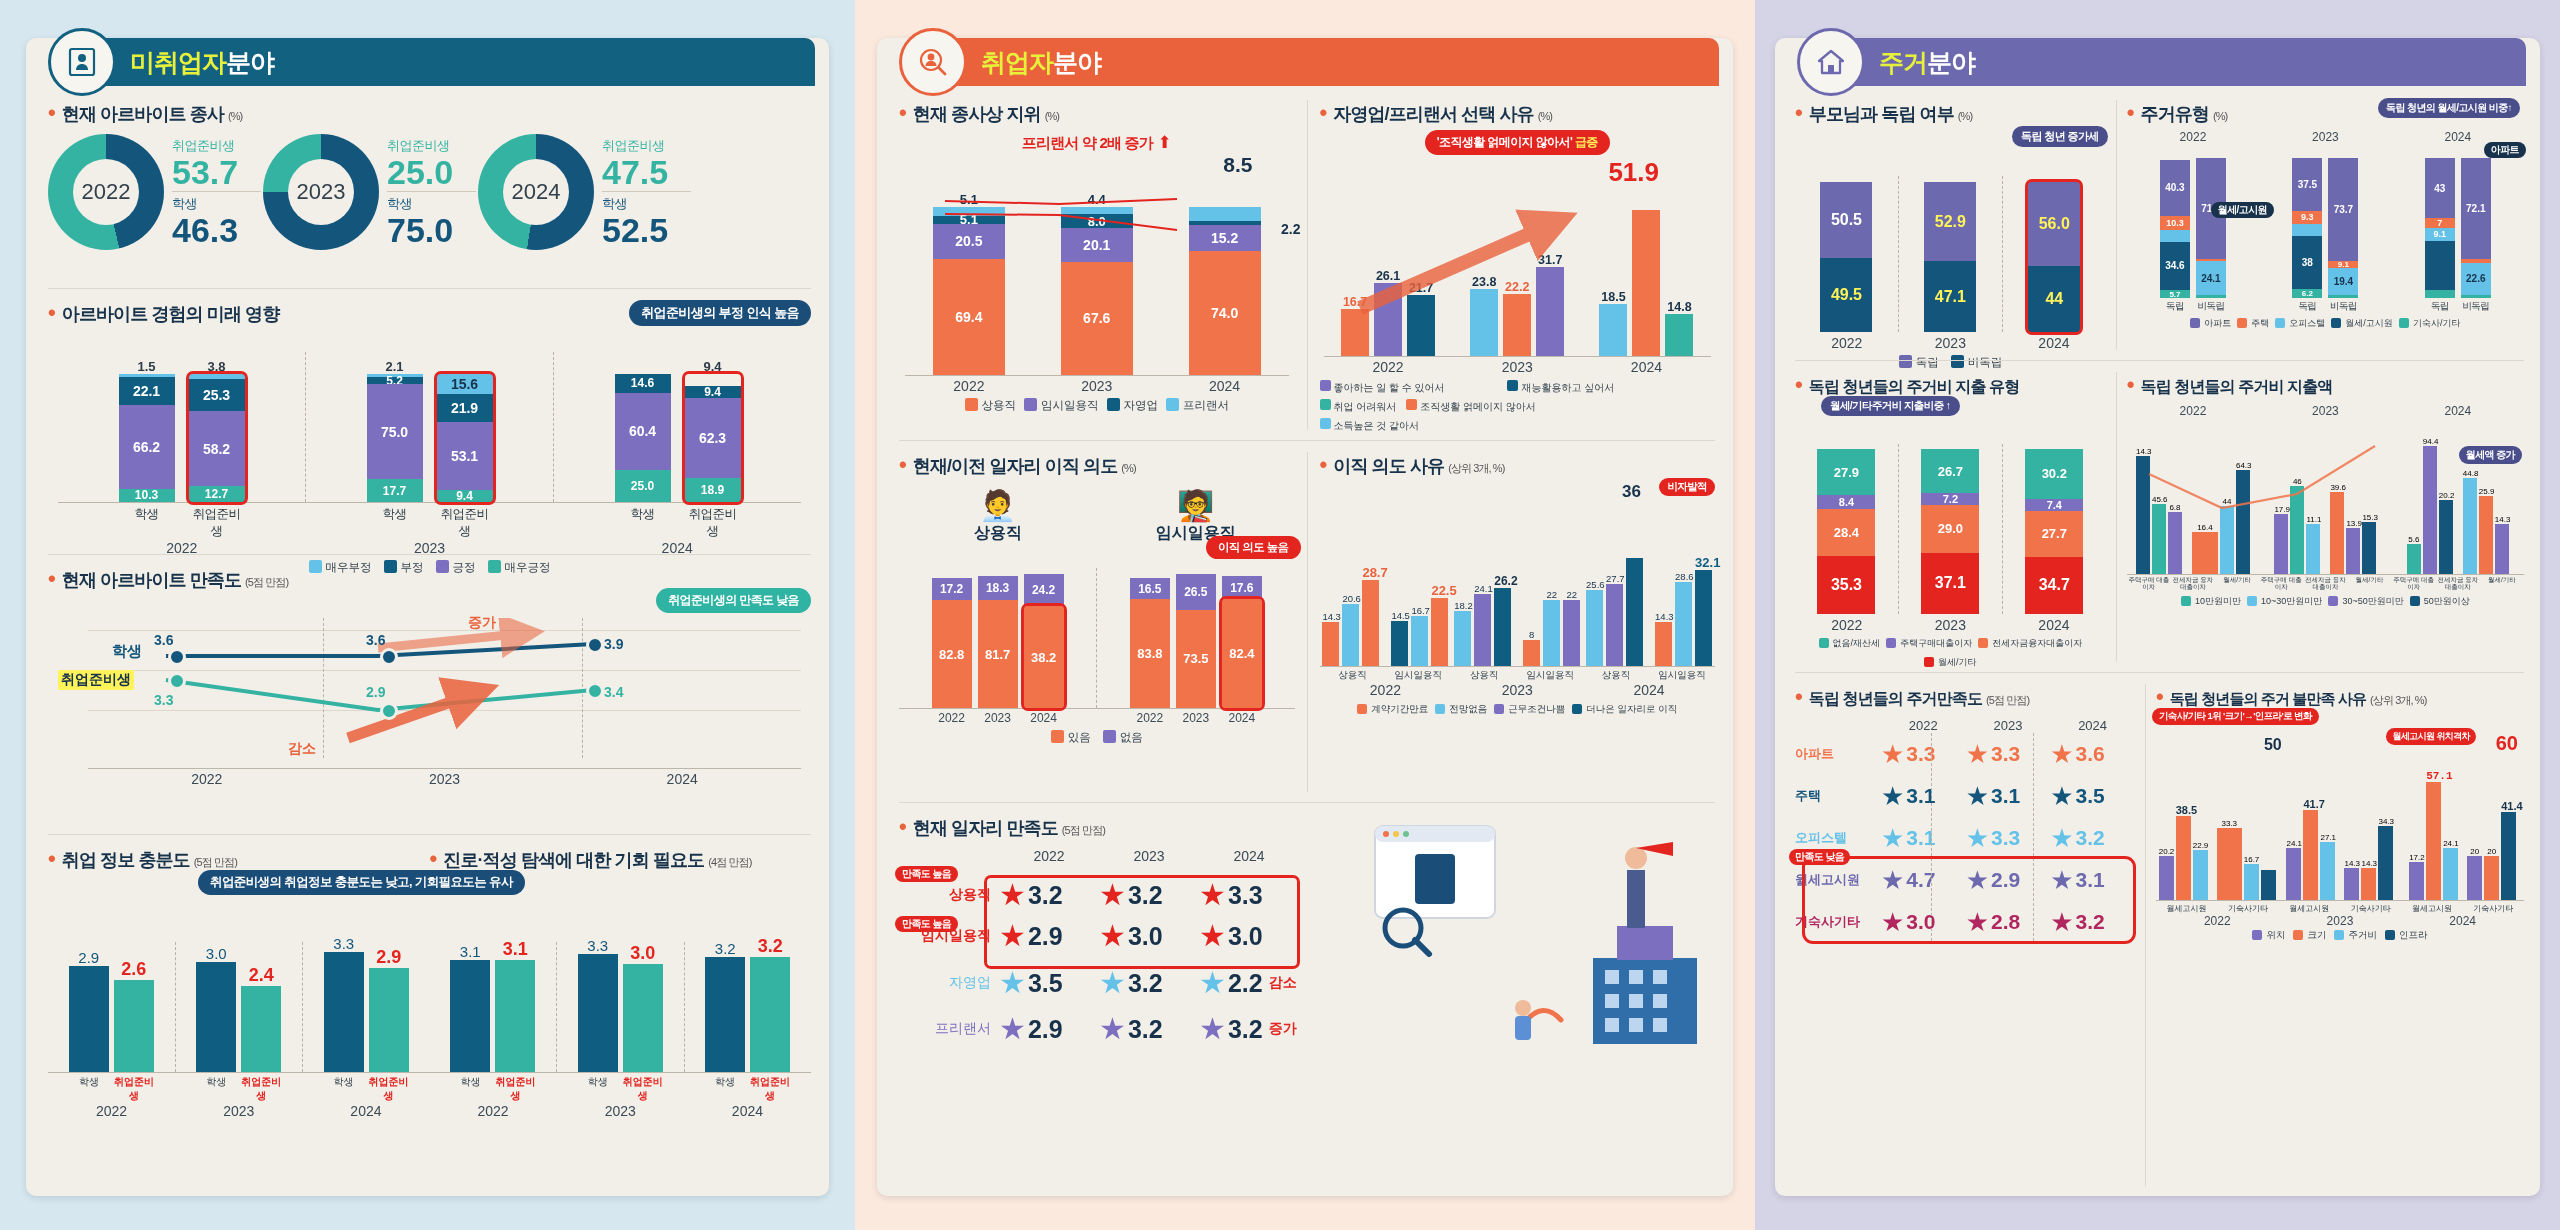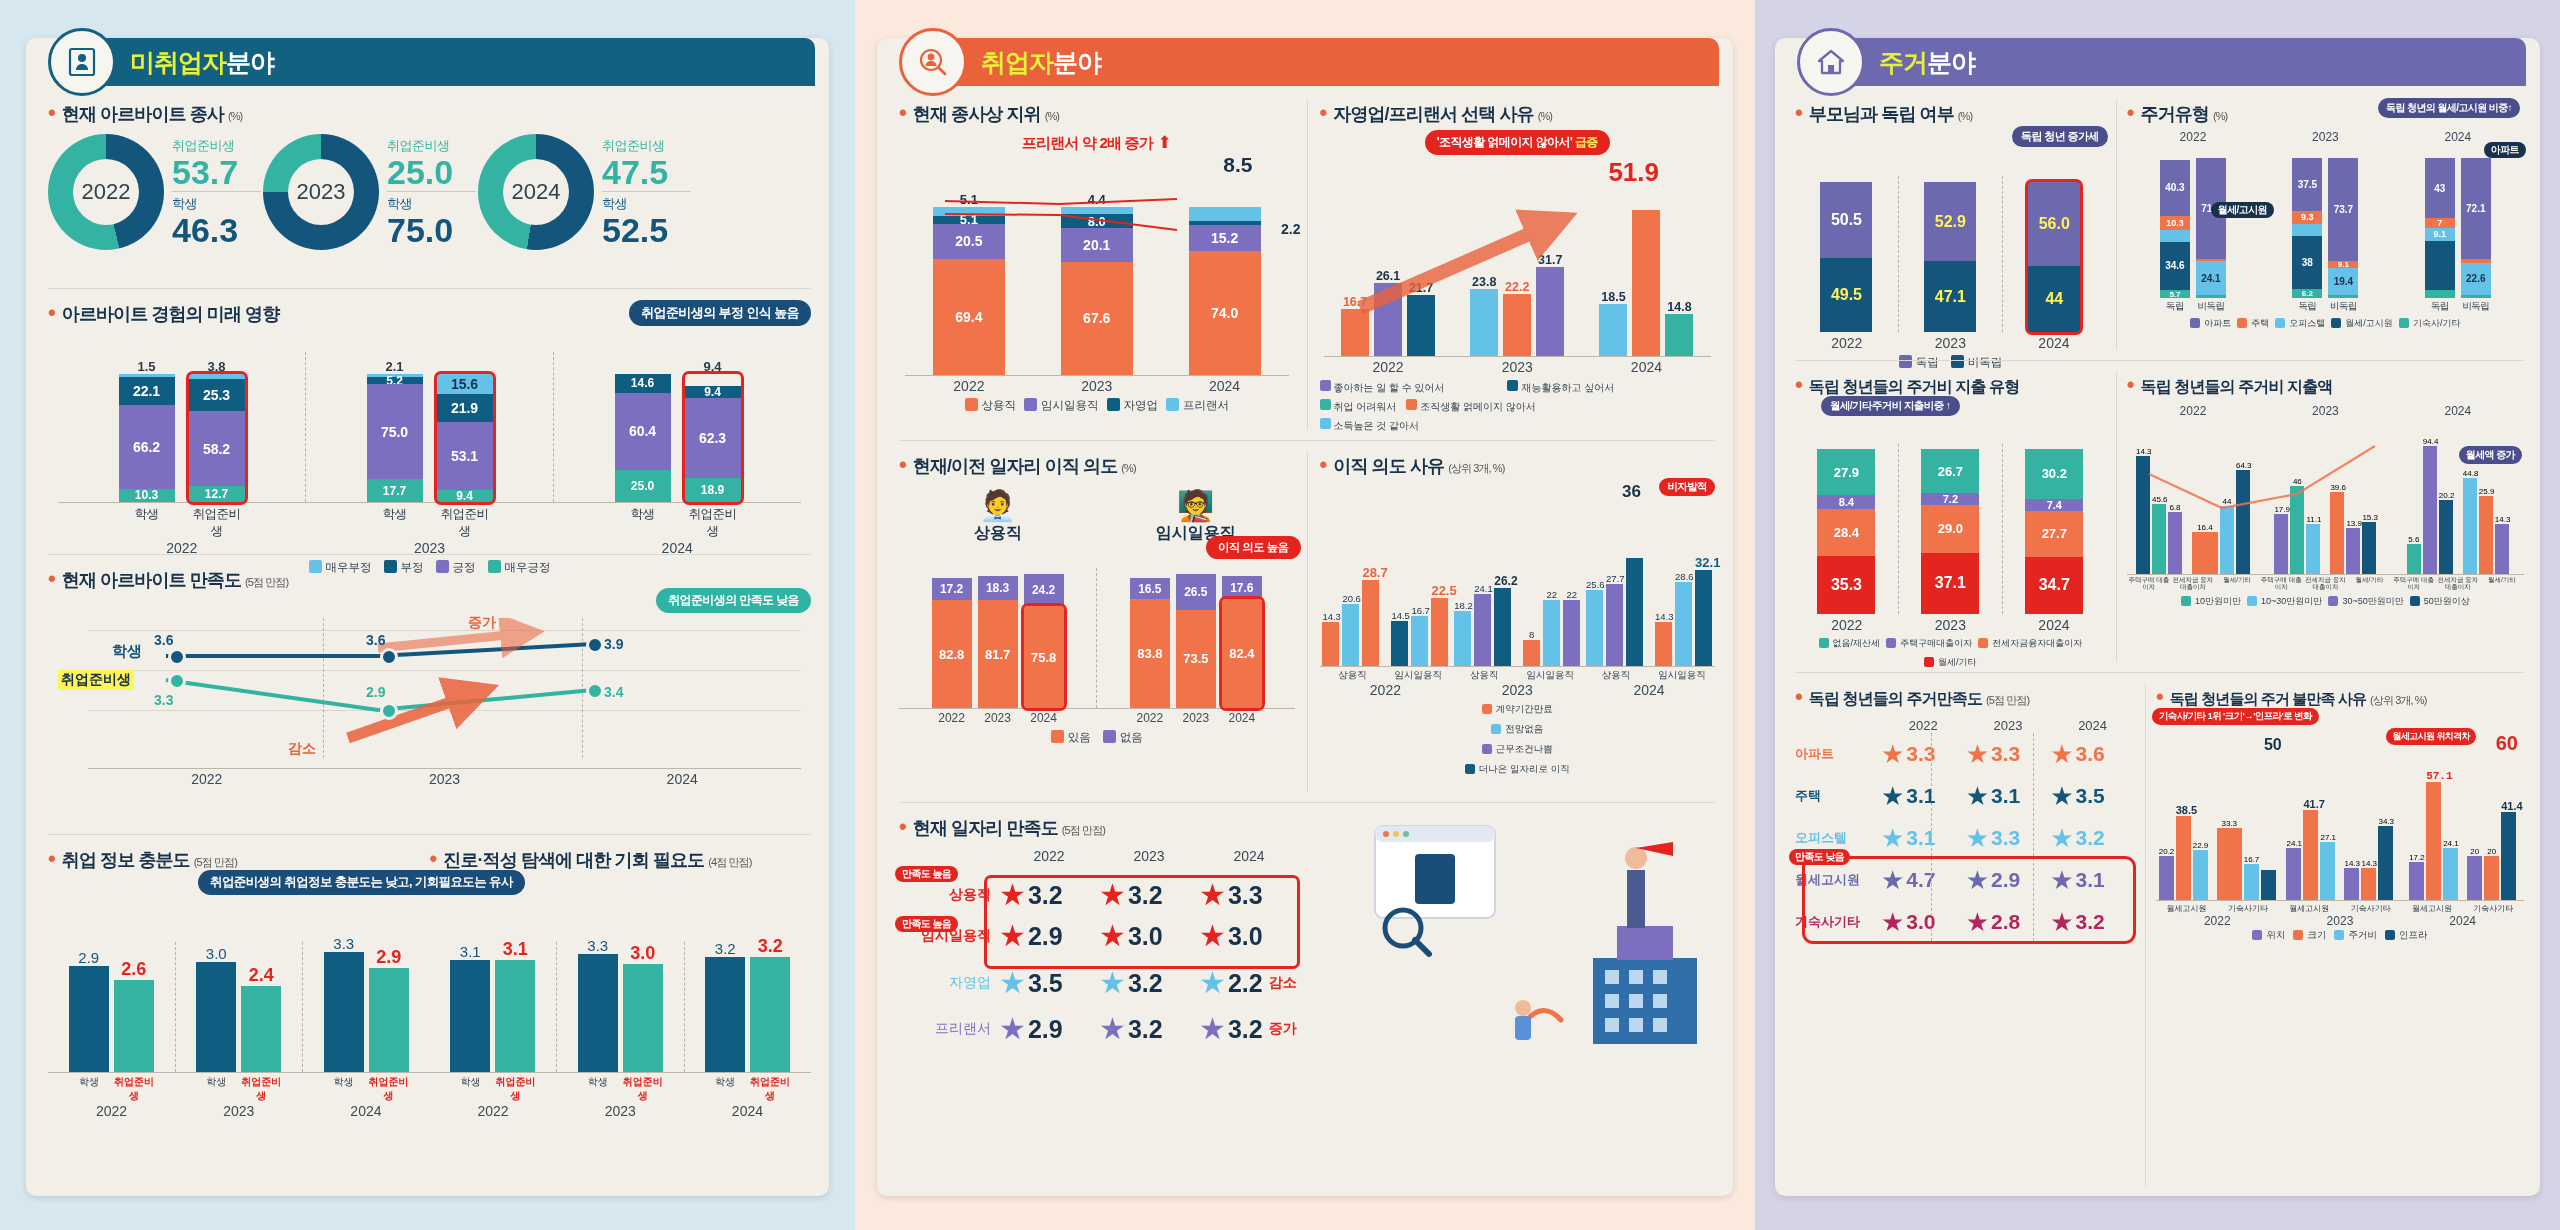--- a/index.html
+++ b/index.html
@@ -642,21 +642,21 @@
                 </div>
               <div style="width:40px;">
                   <div class="stackbar" style="height:132px;">
                     <div class="seg" style="height:18.3%;background:#7d6fc0;font-size:12px;">18.3</div>
                     <div class="seg" style="height:81.7%;background:#f0734a;font-size:13px;">81.7</div>
                   </div>
                 </div>
               <div style="width:40px;">
                   <div class="stackbar" style="height:134px;">
                     <div class="seg" style="height:24.2%;background:#7d6fc0;font-size:12px;">24.2</div>
-                    <div class="seg hl-red" style="height:75.8%;background:#f0734a;font-size:13px;">75.8</div>
+                    <div class="seg hl-red" style="height:75.8%;background:#f0734a;font-size:13px;">38.2</div>
                   </div>
                 </div>
             </div>
             <div class="vdash" style="height:140px;"></div>
             <div style="flex:1;display:flex;justify-content:center;gap:6px;align-items:flex-end;">
               <div style="width:40px;">
                   <div class="stackbar" style="height:130px;">
                     <div class="seg" style="height:16.5%;background:#7d6fc0;font-size:12px;">16.5</div>
                     <div class="seg" style="height:83.8%;background:#f0734a;font-size:13px;">83.8</div>
                   </div>
@@ -804,21 +804,21 @@
             <div style="flex:1;display:flex;justify-content:center;">
                 <span style="width:50%;">상용직</span>
                 <span style="width:50%;">임시일용직</span>
               </div>
           </div>
           <div style="display:flex;">
             <div class="yr" style="flex:1;">2022</div>
             <div class="yr" style="flex:1;">2023</div>
             <div class="yr" style="flex:1;">2024</div>
           </div>
-          <div class="legend" style="margin-top:5px;gap:7px;font-size:9.5px;flex-direction:column;">
+          <div class="legend" style="margin-top:5px;gap:7px;font-size:9.5px;">
             <span><i style="background:#f0734a;width:10px;height:10px;"></i><span>계약기간만료</span></span>
             <span><i style="background:#64c2e8;width:10px;height:10px;"></i><span>전망없음</span></span>
             <span><i style="background:#7d6fc0;width:10px;height:10px;"></i><span>근무조건나쁨</span></span>
             <span><i style="background:#0f5d80;width:10px;height:10px;"></i><span>더나은 일자리로 이직</span></span>
           </div>
         </div>
       </div>
 
       <div class="divider" style="position:absolute;left:22px;right:18px;top:764px;"></div>
 

